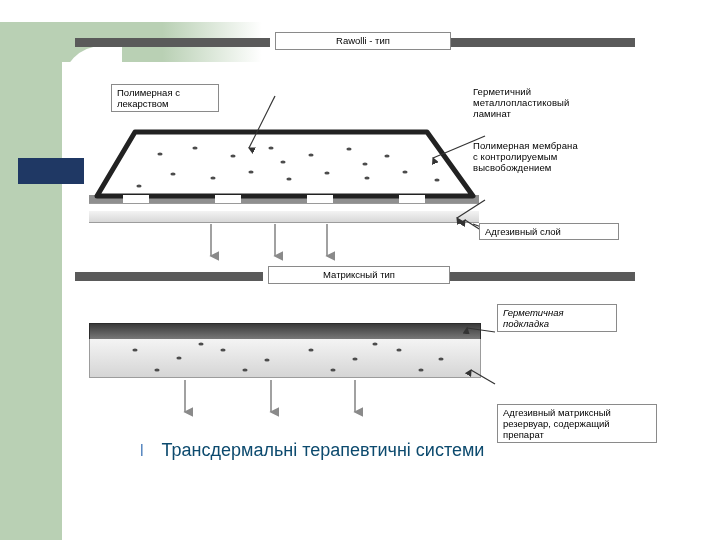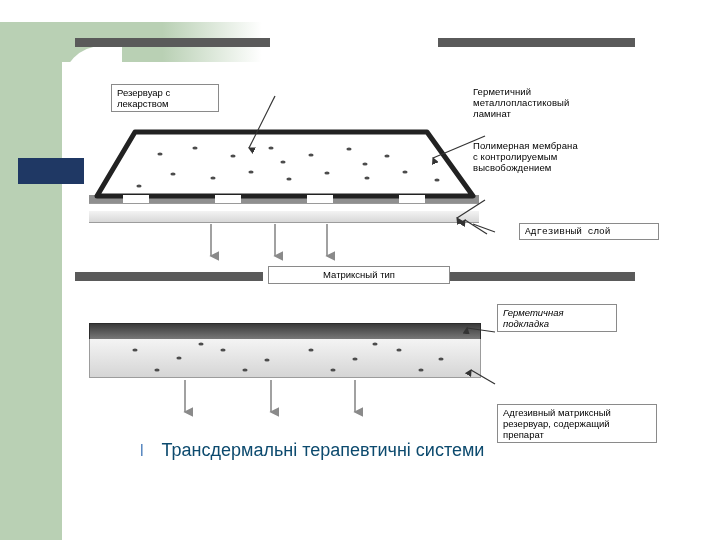--- a/index.html
+++ b/index.html
@@ -201,20 +201,21 @@
   <div class="green-top-block"></div>
   <div class="white-round"></div>
   <div class="navy-tab"></div>
   <div class="navy-tab-cut"></div>
 </div>
 
 <div class="diagram">
 
   <div class="hdr-bar a"></div>
   <div class="hdr-bar b"></div>
+  <div class="boxed title-box1">Rawolli - тип</div>
 
   <div class="hdr-bar c"></div>
   <div class="hdr-bar d"></div>
   <div class="boxed title-box2">Матриксный тип</div>
 
   <div class="base-line"></div>
   <div class="membrane-strip"></div>
   <div class="adhesive-strip"></div>
 
   <div class="matrix-backing"></div>
@@ -296,29 +297,29 @@
     </g>
 
     <g stroke="#333333" stroke-width="1.2" fill="none" marker-end="url(#arrowdark)">
       <path d="M 420,304 L 392,300"></path>
       <path d="M 420,356 L 396,342"></path>
     </g>
 
     <line x1="398" y1="196" x2="420" y2="204" stroke="#333333" stroke-width="1.2"></line>
   </svg>
 
-  <div class="framed" style="left:36px; top:56px; width:96px;">Резервуар с
+  <div class="framed" style="left:36px; top:56px; width:96px;">Полимерная с
 лекарством</div>
   <div class="lbl" style="left:398px; top:58px; width:160px;">Герметичний
 металлопластиковый
 ламинат</div>
   <div class="lbl" style="left:398px; top:112px; width:165px;">Полимерная мембрана
 с контролируемым
 высвобождением</div>
-  <div class="framed" style="left:444px; top:195px; width:128px;font-family:Liberation Mono, monospace;">Адгезивный слой</div>
+  <div class="framed" style="left:404px; top:195px; width:128px;">Адгезивный слой</div>
 
   <div class="framed" style="left:422px; top:276px; width:108px;font-style:italic;">Герметичная
 подкладка</div>
   <div class="framed" style="left:422px; top:340px; width:148px;margin-top:36px;">Адгезивный матриксный
 резервуар, содержащий
 препарат</div>
 
 </div>
 
 <div class="bullet-row">

